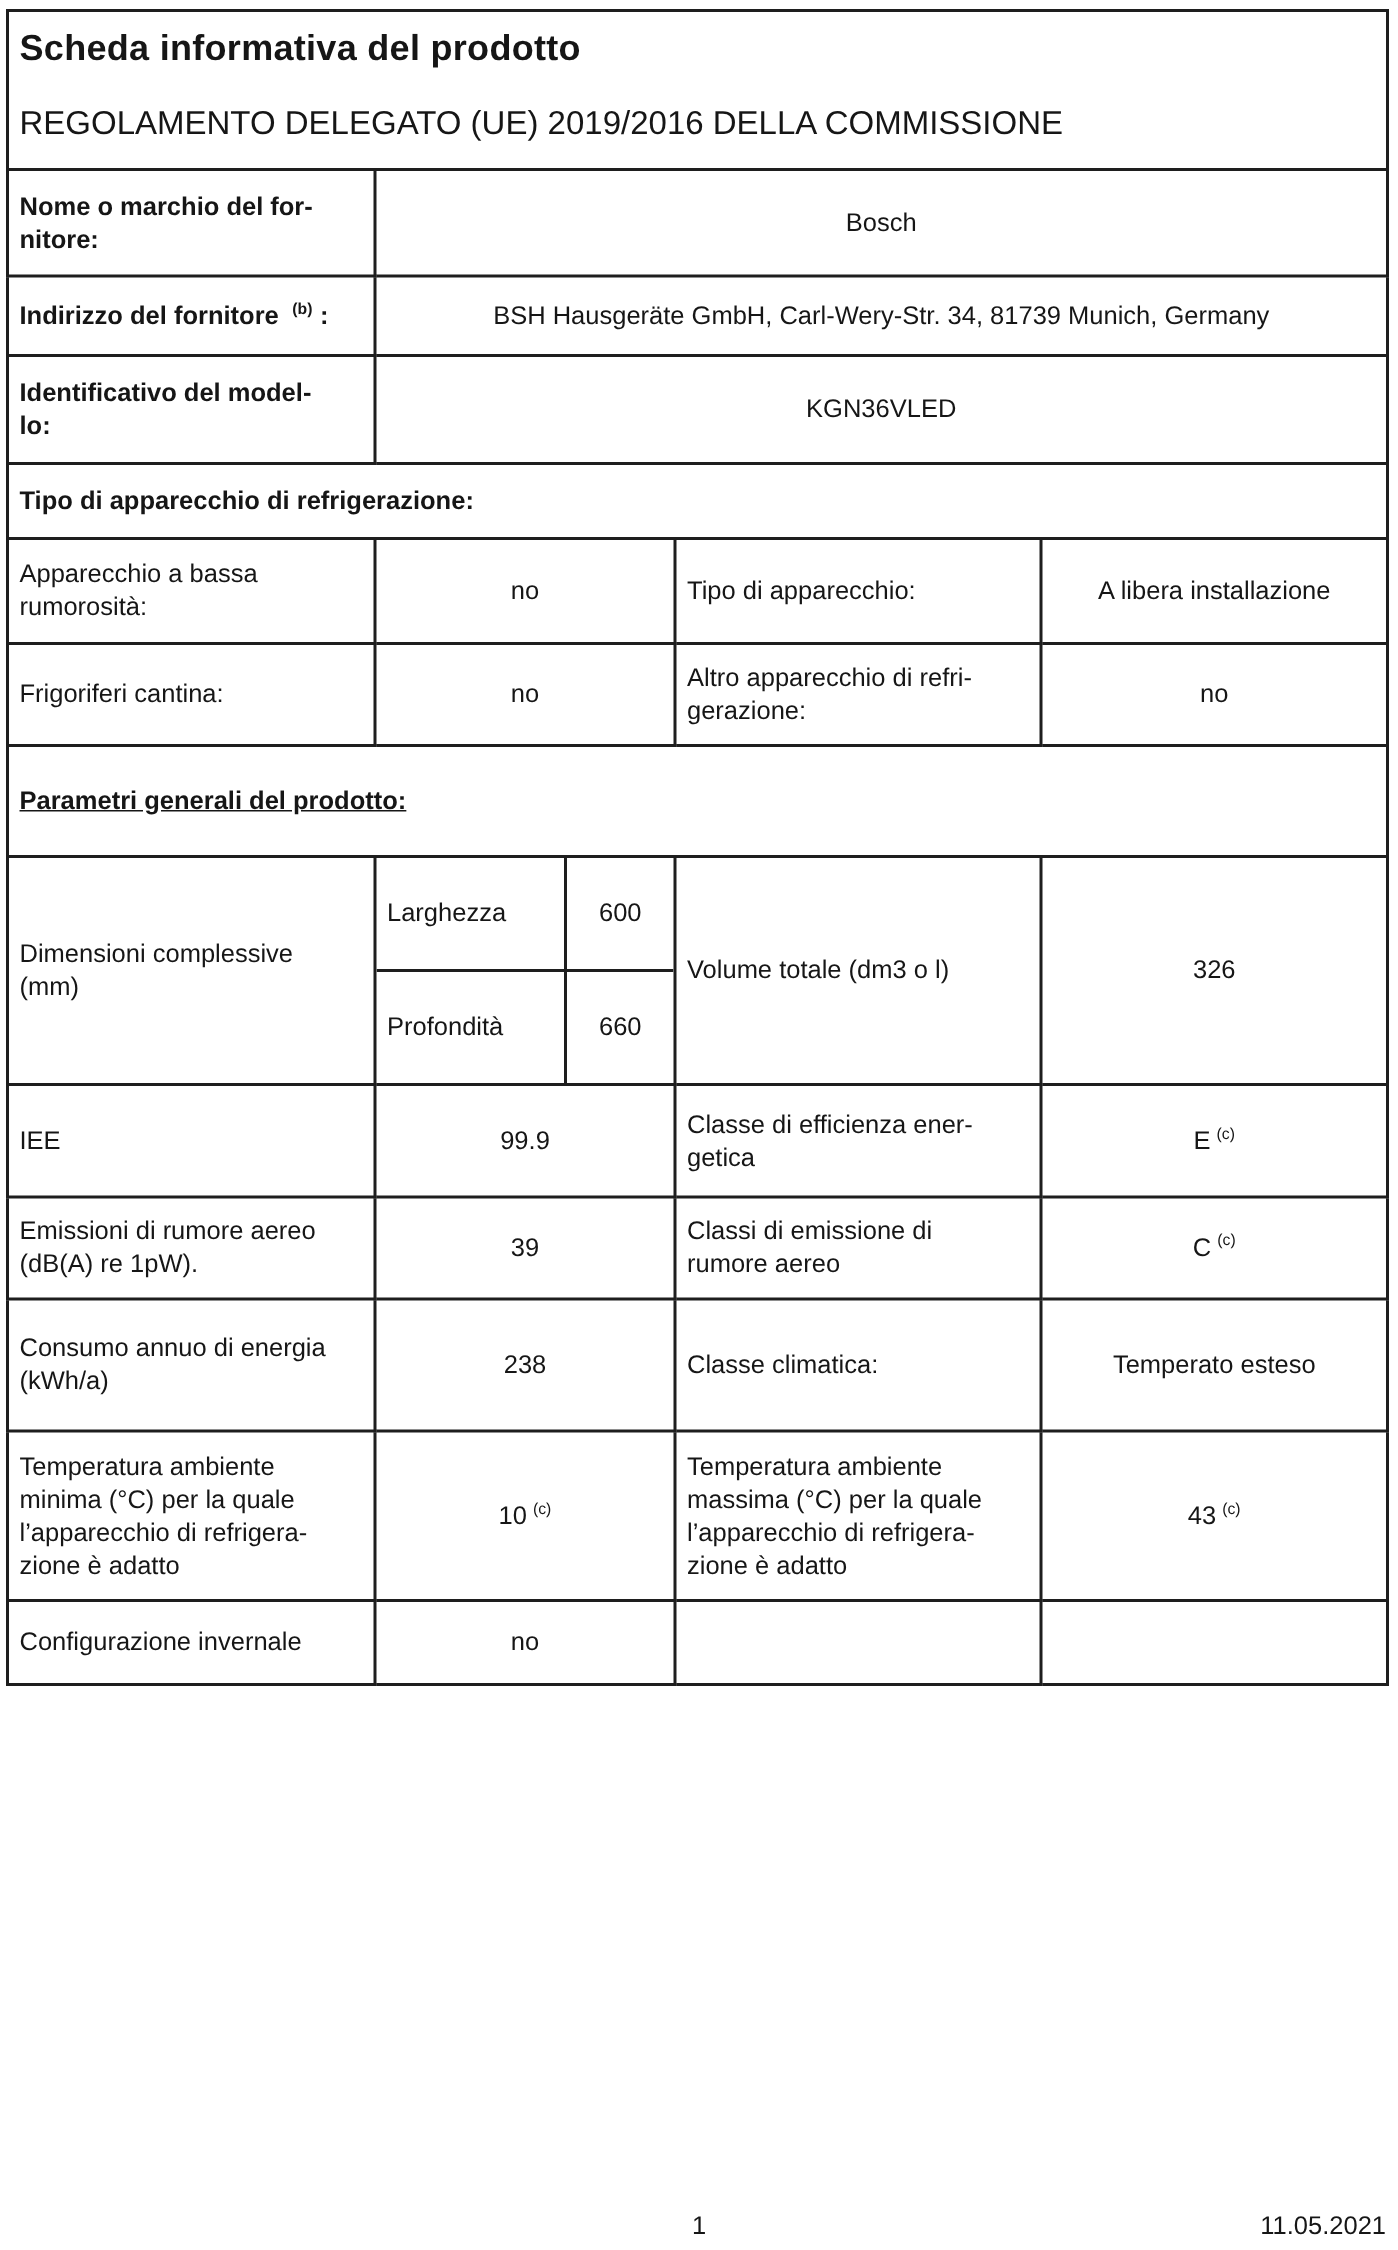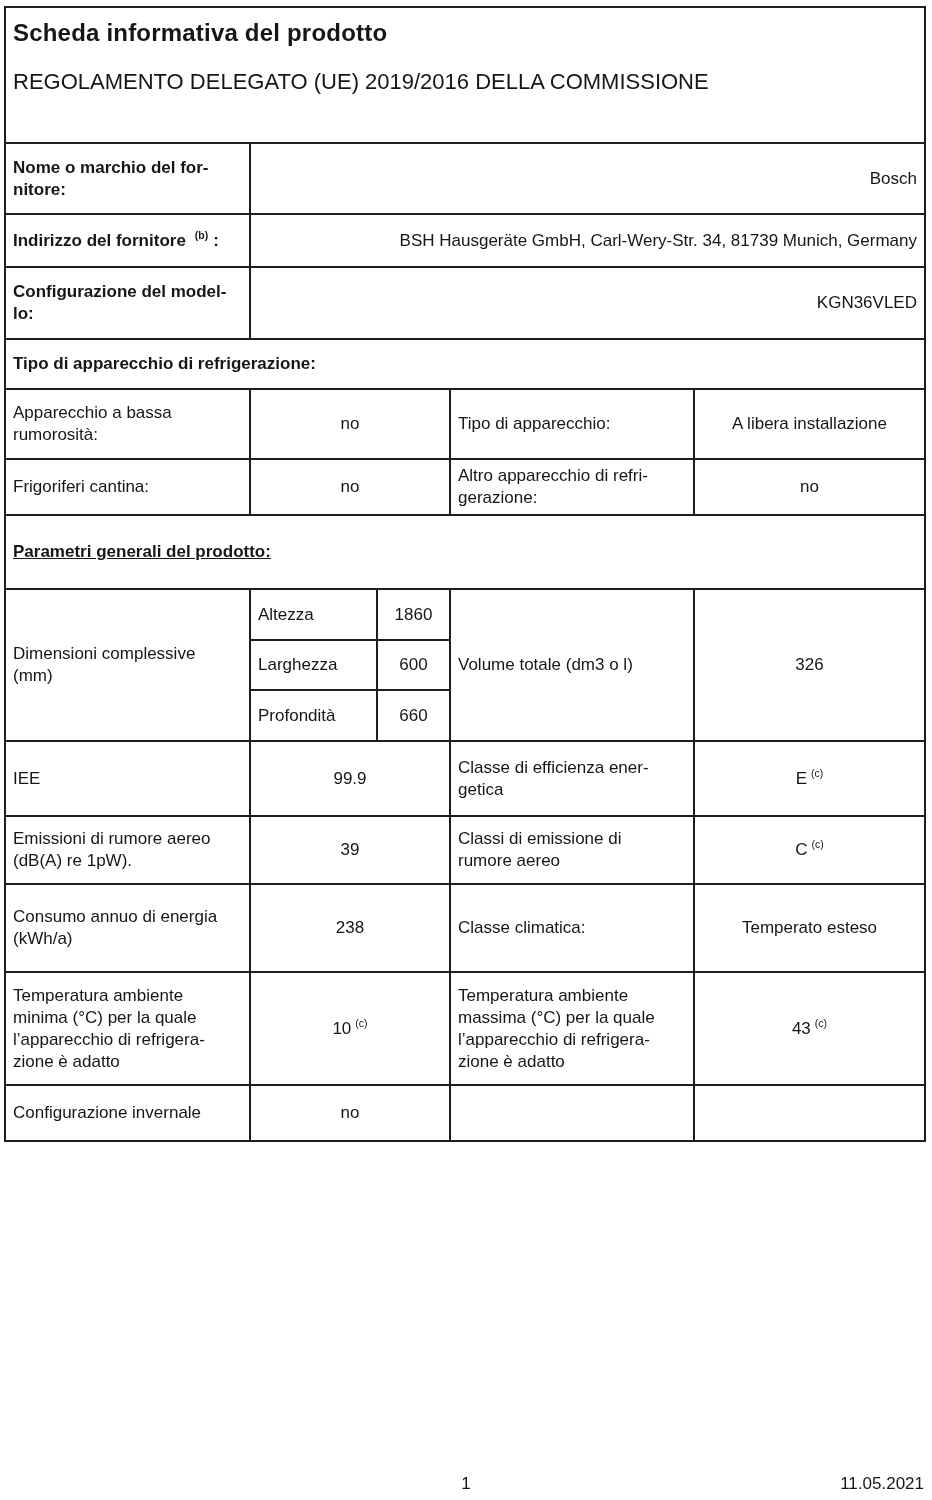--- a/index.html
+++ b/index.html
@@ -29,31 +29,31 @@
     vertical-align: middle;
     padding: 4px 7px;
     font-size: 17px;
     line-height: 22px;
     color: #161616;
     overflow: hidden;
   }
   .label { text-align: left; white-space: pre-line; }
   .bold { font-weight: bold; }
   .value { text-align: center; }
-  .value-left { text-align: right; padding-left: 9px; }
+  .value-left { text-align: center; padding-left: 9px; }
   .section-header { font-weight: bold; }
 
   
-  tr.r-a { height: 136px; }
+  tr.r-a { height: 106px; }
   tr.r-b { height: 71px; }
   tr.r-c { height: 53px; }
   tr.r-d { height: 72px; }
   tr.r-e { height: 50px; }
   tr.r-f { height: 70px; }
-  tr.r-g { height: 56px; }
+  tr.r-g { height: 68px; }
   tr.r-h { height: 74px; text-decoration: underline; }
   tr.r-i { height: 46px; }
   tr.r-j { height: 150px; }
   tr.r-k { height: 75px; padding-left: 40px; }
   tr.r-l { height: 68px; }
   tr.r-m { height: 88px; }
   tr.r-n { height: 113px; margin-top: 16px; }
   tr.r-o { height: 56px; }
 
   .title-cell {
@@ -148,21 +148,21 @@
 nitore:</td>
         <td colspan="3" class="value-left">Bosch</td>
       </tr>
 
       <tr class="r-c">
         <td class="label bold"><span>Indirizzo del fornitore</span><sup class="lbl-sup">(b)</sup><span class="lbl-suffix">:</span></td>
         <td colspan="3" class="value-left">BSH Hausgeräte GmbH, Carl-Wery-Str. 34, 81739 Munich, Germany</td>
       </tr>
 
       <tr class="r-d">
-        <td class="label bold">Configurazione del model-
+        <td class="label bold">Identificativo del model-
 lo:</td>
         <td colspan="3" class="value-left">KGN36VLED</td>
       </tr>
 
       <tr class="r-e">
         <td colspan="4" class="section-header">Tipo di apparecchio di refrigerazione:</td>
       </tr>
 
       <tr class="r-f">
         <td class="label">Apparecchio a bassa
@@ -184,24 +184,20 @@
         <td colspan="4" class="section-header">Parametri generali del prodotto:</td>
       </tr>
 
 
       <tr class="r-j">
         <td class="label">Dimensioni complessive
 (mm)</td>
         <td class="subcell">
           <table class="subtable">
             <tbody>
-              <tr>
-                <td class="subname">Altezza</td>
-                <td class="subval">1860</td>
-              </tr>
               <tr>
                 <td class="subname">Larghezza</td>
                 <td class="subval">600</td>
               </tr>
               <tr>
                 <td class="subname">Profondità</td>
                 <td class="subval">660</td>
               </tr>
             </tbody>
           </table>

